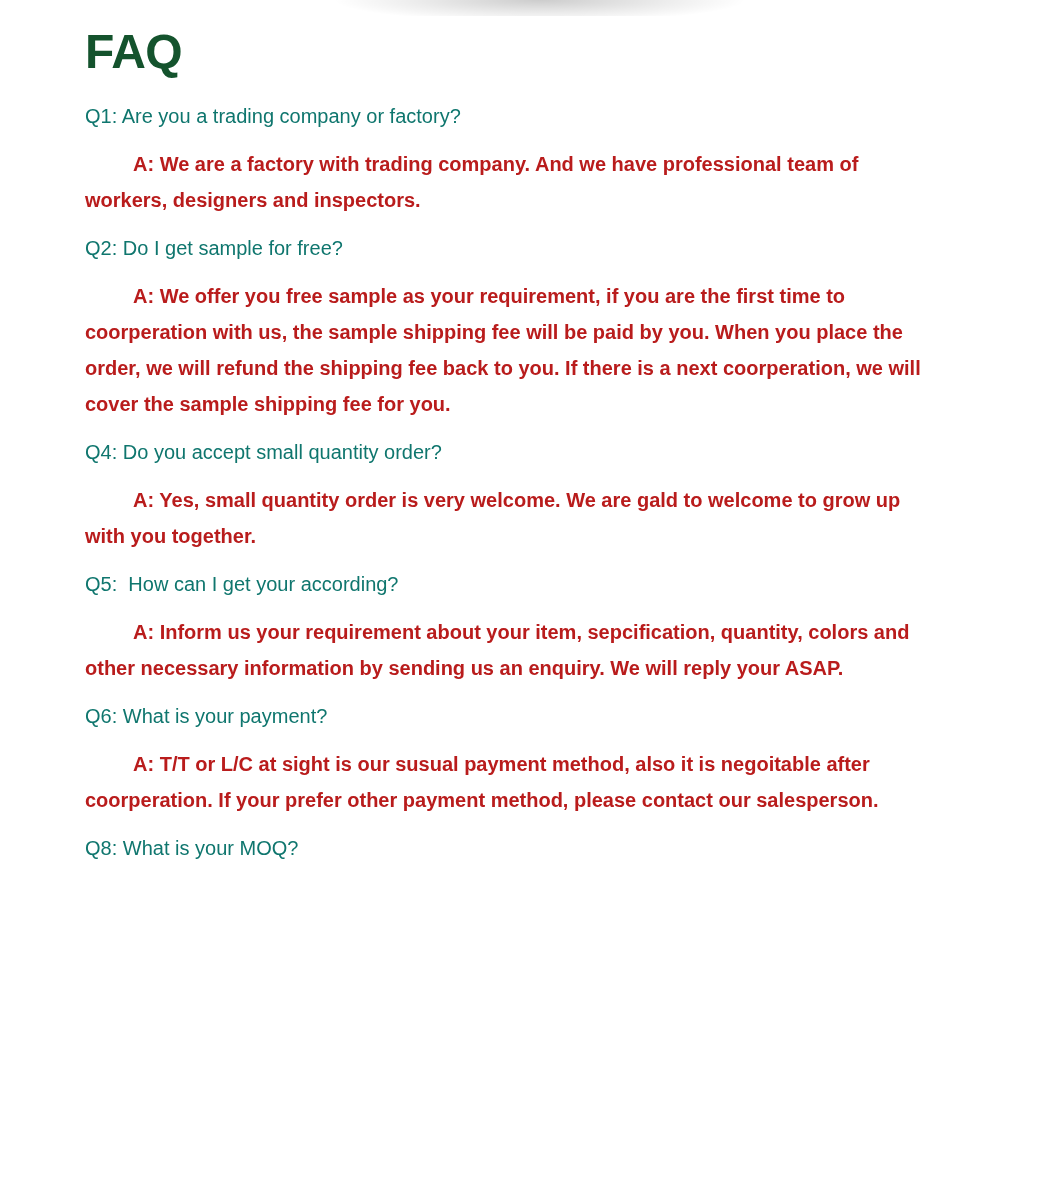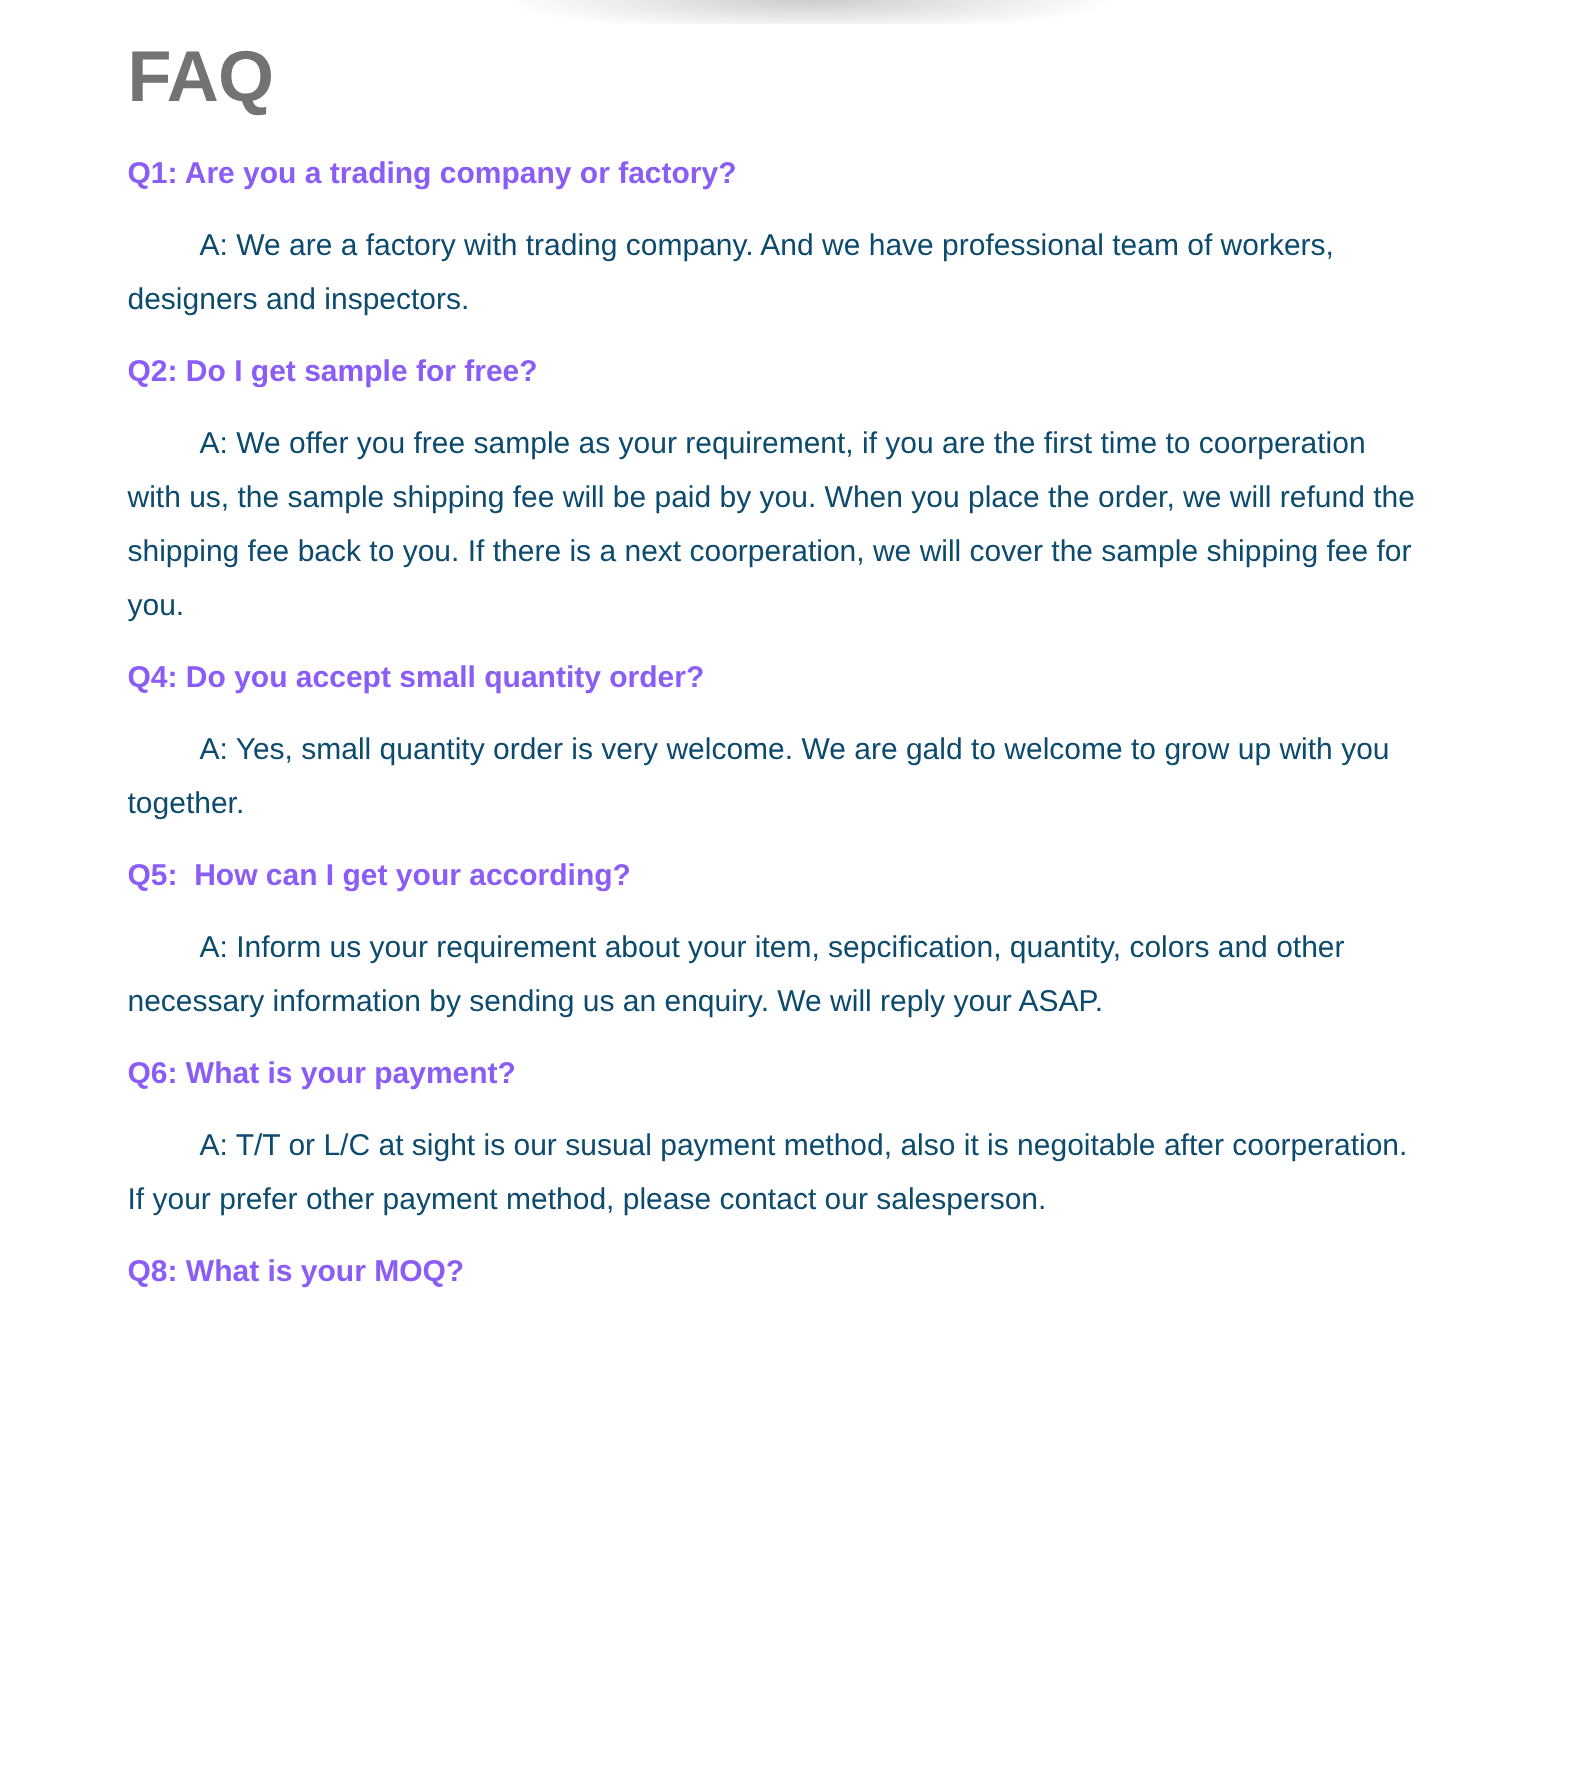--- a/index.html
+++ b/index.html
@@ -30,35 +30,35 @@
   }
   .content {
     padding: 0 115px 0 85px;
   }
   h1.faq-title {
     margin: 28px 0 22px 0;
     font-size: 48px;
     line-height: 48px;
     font-weight: 700;
     letter-spacing: -0.5px;
-    color: #737373;
+    color: #14532d;
   }
   .qa-item p {
     margin: 12px 0 0 0;
     font-size: 20px;
     line-height: 36px;
   }
   .question {
-    font-weight: 700;
-    color: #8b5cf6;
+    font-weight: 400;
+    color: #0f766e;
     white-space: pre-wrap; 
   }
   .answer {
-    font-weight: 400;
-    color: #0c4a6e;
+    font-weight: 700;
+    color: #b91c1c;
     text-indent: 48px;
   }
 </style>
 </head>
 <body>
 
 <div class="page">
   <div class="top-shadow"></div>
 
   <main class="content">

